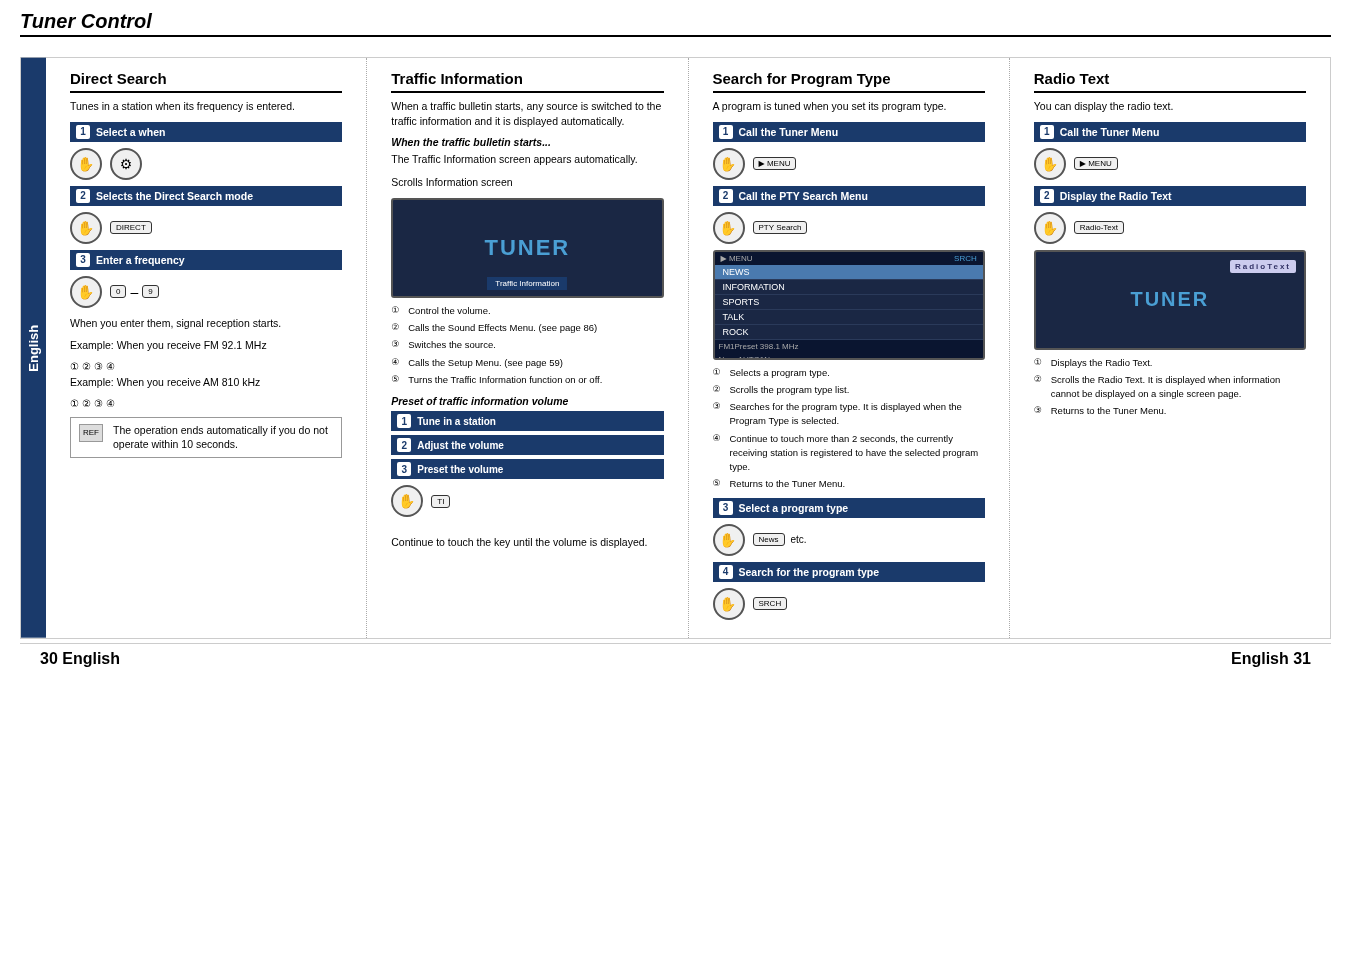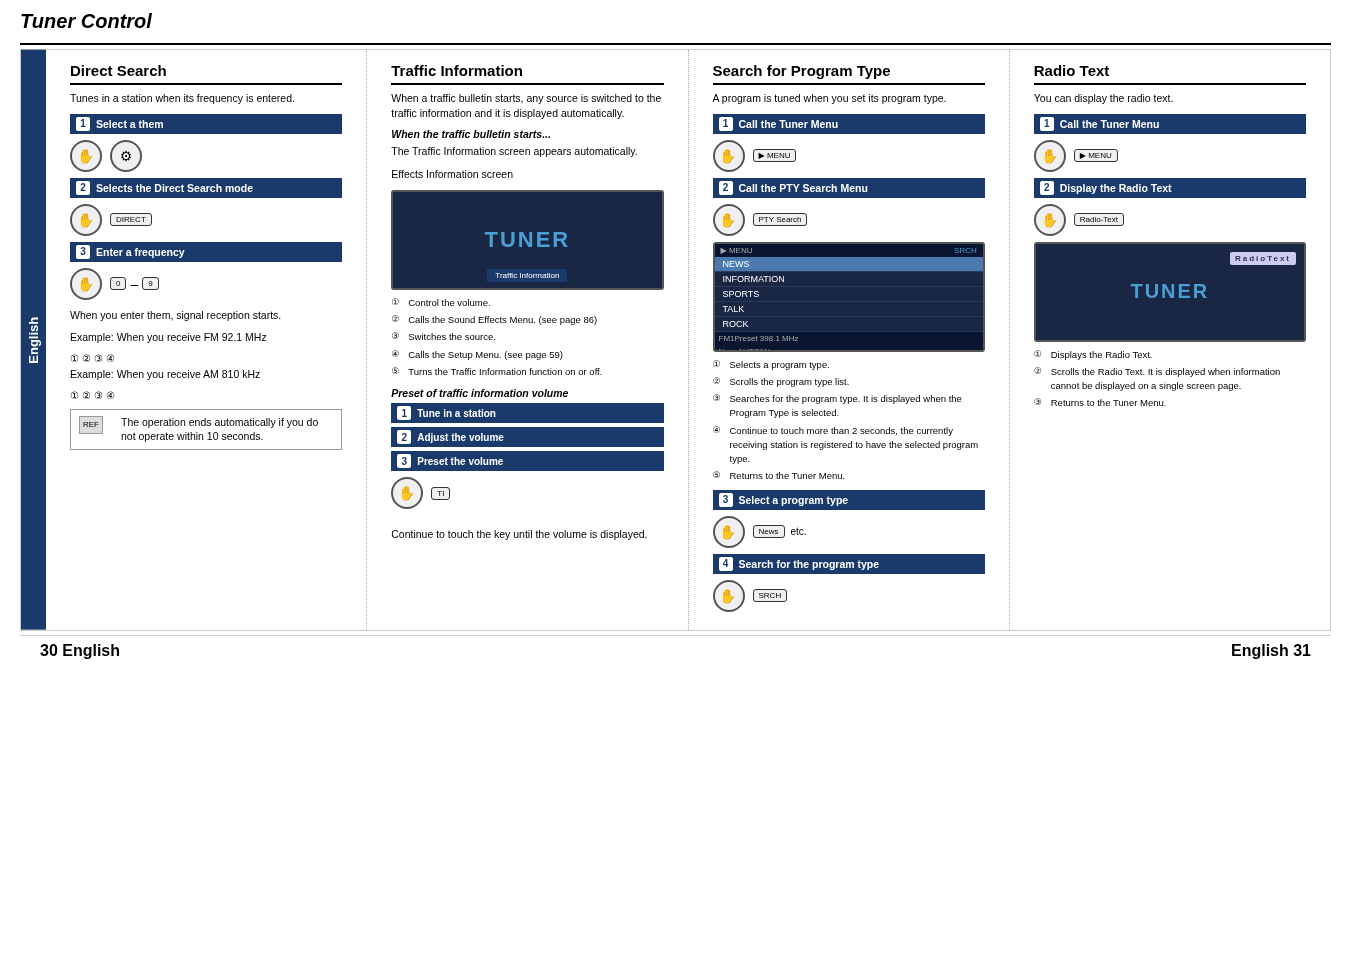--- a/index.html
+++ b/index.html
@@ -13,22 +13,22 @@
     }
 
     .page-wrapper {
       padding: 10px 20px 20px 20px;
     }
 
     .page-title {
       font-size: 20px;
       font-weight: bold;
       font-style: italic;
-      margin-bottom: 4px;
-      padding-bottom: 10px;
+      margin-bottom: 20px;
+      padding-bottom: 2px;
       border-bottom: 2px solid #000;
     }
 
     .main-content {
       display: flex;
       flex-direction: row;
       border: 1px solid #ccc;
       position: relative;
     }
 
@@ -157,21 +157,21 @@
     }
 
     
     .note-box {
       border: 1px solid #999;
       padding: 5px 8px;
       margin: 8px 0;
       font-size: 9.5px;
       display: flex;
       align-items: flex-start;
-      gap: 18px;
+      gap: 10px;
     }
 
     .note-icon {
       width: 24px;
       height: 18px;
       background: #ddd;
       border: 1px solid #999;
       display: flex;
       align-items: center;
       justify-content: center;
@@ -312,21 +312,21 @@
     <div class="english-tab">English</div>
 
     <div class="columns-wrapper">
 
       <div class="column">
         <div class="section-title">Direct Search</div>
         <div class="section-desc">Tunes in a station when its frequency is entered.</div>
 
         <div class="step-header">
           <div class="step-num">1</div>
-          <span>Select a them</span>
+          <span>Select a when</span>
         </div>
         <div class="device-row">
           <div class="icon-circle">✋</div>
           <div class="icon-circle">⚙</div>
         </div>
 
         <div class="step-header">
           <div class="step-num">2</div>
           <span>Selects the Direct Search mode</span>
         </div>
@@ -368,21 +368,21 @@
         </div>
       </div>
 
       <div class="column">
         <div class="section-title">Traffic Information</div>
         <div class="section-desc">When a traffic bulletin starts, any source is switched to the traffic information and it is displayed automatically.</div>
 
         <div class="bold-title">When the traffic bulletin starts...</div>
         <div class="section-desc">The Traffic Information screen appears automatically.</div>
 
-        <div class="section-desc">Effects Information screen</div>
+        <div class="section-desc">Scrolls Information screen</div>
 
         <div class="traffic-screen">
           <span style="color:#4a9fd4; font-size:22px; font-weight:bold; letter-spacing:2px;">TUNER</span>
           <div class="traffic-label">Traffic Information</div>
         </div>
 
         <div class="fn-list">
           <div class="fn-item">
             <span class="fn-num">①</span>
             <span>Control the volume.</span>

